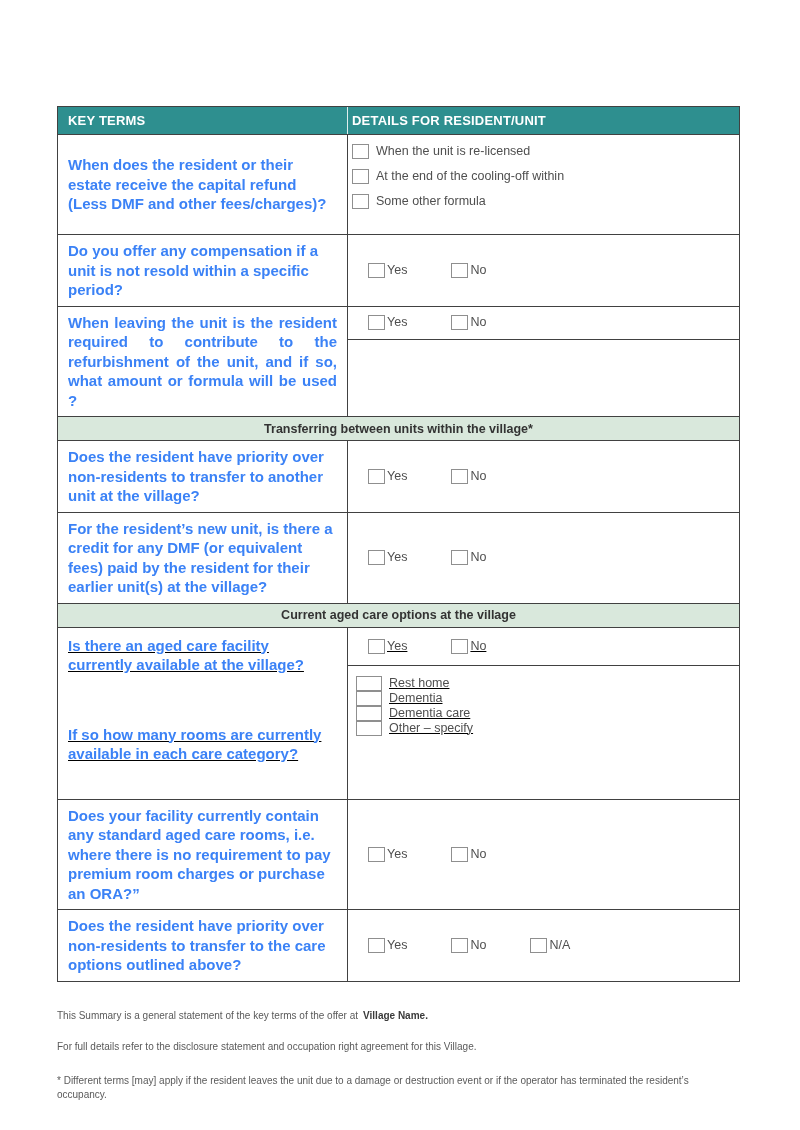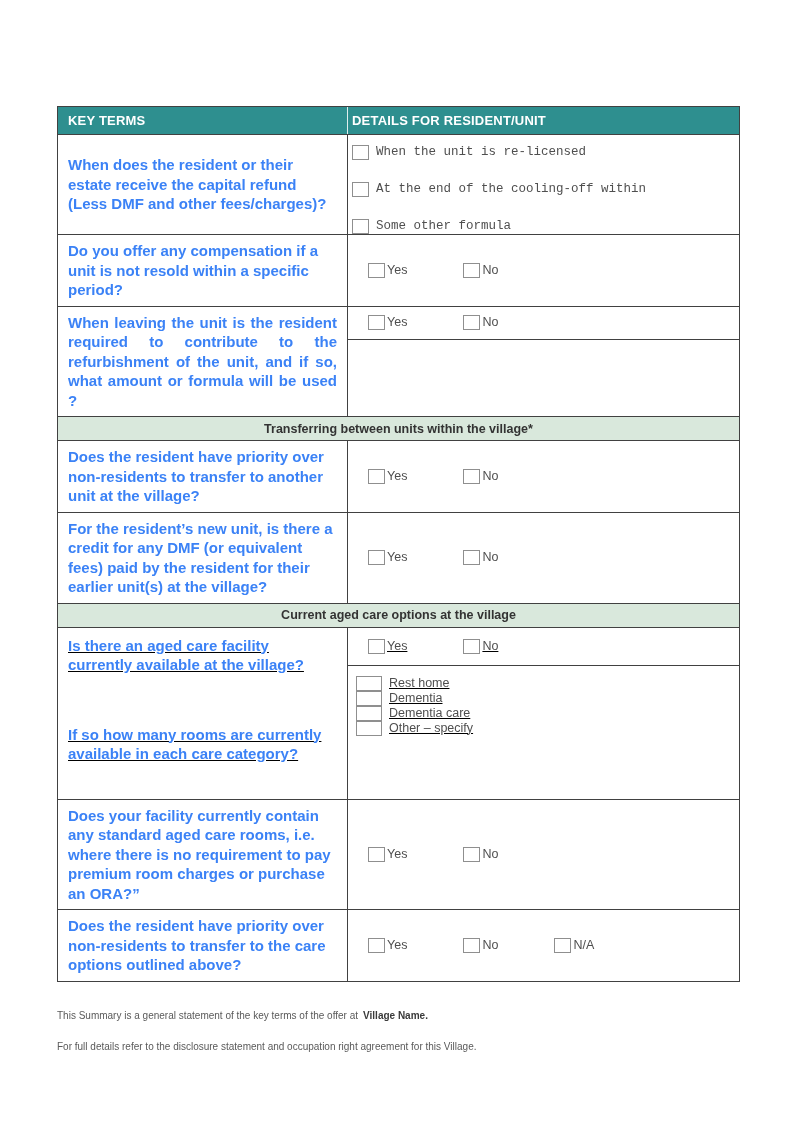--- a/index.html
+++ b/index.html
@@ -49,25 +49,25 @@
     border:1px solid #8f8f8f;background:#fff;vertical-align:middle;
   }
   .cbw{width:26px;height:15px;}
   .cblabel{
     font-size:12.5px;color:#4f4f4f;margin-left:2px;line-height:15px;
   }
   .olabel{
     font-size:12.5px;color:#4f4f4f;margin-left:7px;line-height:15px;
   }
   .ynitem{display:inline-flex;align-items:center;}
-  .yn{display:flex;align-items:center;gap:56px;padding-left:16px;}
+  .yn{display:flex;align-items:center;gap:44px;padding-left:16px;}
   
   .opts{
-    flex-direction:column;align-items:stretch;justify-content:center;
-    gap:22px;padding:9px 4px 0 4px;font-family:Liberation Mono, monospace;
+    flex-direction:column;align-items:stretch;justify-content:flex-start;
+    gap:10px;padding:9px 4px 0 4px;
   }
   .optline{display:flex;align-items:center;}
   
   .split{flex-direction:column;align-items:stretch;padding:0;}
   .sub-yn{
     flex:none;display:flex;align-items:center;
     border-bottom:1px solid var(--line);padding-left:4px;
   }
   .h33{height:33px;}
   .h38{height:38px;}
@@ -286,14 +286,15 @@
         </div>
       </div>
     </div>
 
   </div>
 
   <p class="fpara f1"><span>This Summary is a general statement of the key terms of the offer at</span><span class="vname">Village Name.</span></p>
 
   <p class="fpara f2">For full details refer to the disclosure statement and occupation right agreement for this Village.</p>
 
+  <p class="fpara f3">* Different terms [may] apply if the resident leaves the unit due to a damage or destruction event or if the operator has terminated the resident’s occupancy.</p>
 
 </div>
 
 </body></html>

